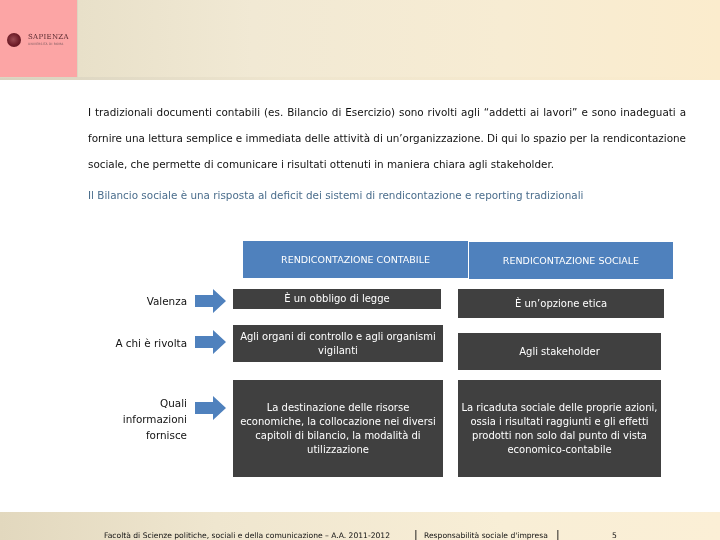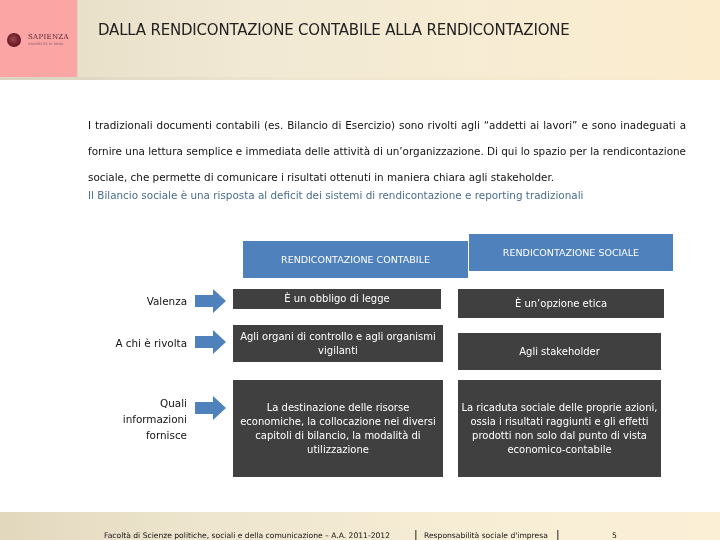--- a/index.html
+++ b/index.html
@@ -31,21 +31,21 @@
   }
   .logo-sub {
     position: absolute; left: 28px; top: 42px; font-size: 3px; color: #7a5a5e; letter-spacing: 0.2px;
   }
   .page-title {
     position: absolute; left: 98px; top: 19px; width: 560px;
     font-size: 15px; line-height: 22px; color: #222; font-family: "DejaVu Sans", sans-serif;
     letter-spacing: -0.2px;
   }
   .intro {
-    position: absolute; left: 88px; top: 112px; width: 598px;
+    position: absolute; left: 88px; top: 99px; width: 598px;
     font-size: 10.4px; line-height: 26px; text-align: justify; color: #111;
   }
   .highlight {
     position: absolute; left: 88px; top: 189px; width: 600px;
     font-size: 10.4px; color: #4a6d8c;
   }
   .col-head {
     position: absolute; background: #4f81bd; color: #ffffff; font-size: 9.5px;
     display: flex; align-items: center; justify-content: center; text-align: center;
   }
@@ -71,29 +71,28 @@
 <div class="header-band"></div>
 <div class="header-rule"></div>
 
 <div class="logo-box">
   <div class="logo-seal"></div>
   <div class="logo-name">SAPIENZA</div>
   <div class="logo-sub">UNIVERSITÀ DI ROMA</div>
 </div>
 
 <div class="page-title">
-  <div>DALLA RENDICONTAZIONE CONTABILE ALLA RENDICONTAZIONE</div>
 </div>
 
 <div class="intro">I tradizionali documenti contabili (es. Bilancio di Esercizio) sono rivolti agli “addetti ai lavori” e sono inadeguati a fornire una lettura semplice e immediata delle attività di un’organizzazione. Di qui lo spazio per la rendicontazione sociale, che permette di comunicare i risultati ottenuti in maniera chiara agli stakeholder.</div>
 
 <div class="highlight">Il Bilancio sociale è una risposta al deficit dei sistemi di rendicontazione e reporting tradizionali</div>
 
 <div class="col-head" style="left:243px; top:241px; width:225px; height:37px;">RENDICONTAZIONE CONTABILE</div>
-<div class="col-head" style="left:469px; top:234px; width:204px; height:37px;">RENDICONTAZIONE SOCIALE</div>
+<div class="col-head" style="left:469px; top:242px; width:204px; height:37px;">RENDICONTAZIONE SOCIALE</div>
 
 <div class="row-label" style="left:100px; top:293px; width:87px;">Valenza</div>
 <div class="row-label" style="left:100px; top:335px; width:87px;">A chi è rivolta</div>
 <div class="row-label" style="left:110px; top:395px; width:77px;">Quali informazioni fornisce</div>
 
 <svg class="arrow" style="left:195px; top:289px;" width="32" height="24">
   <polygon points="0,6 18,6 18,0 31,12 18,24 18,18 0,18" fill="#4f81bd"></polygon>
 </svg>
 <svg class="arrow" style="left:195px; top:330px;" width="32" height="24">
   <polygon points="0,6 18,6 18,0 31,12 18,24 18,18 0,18" fill="#4f81bd"></polygon>

